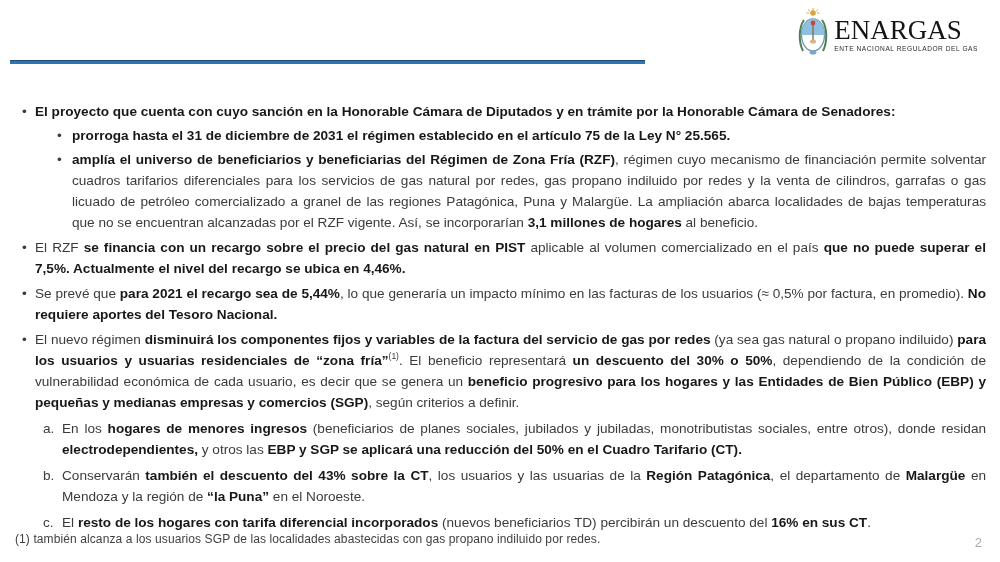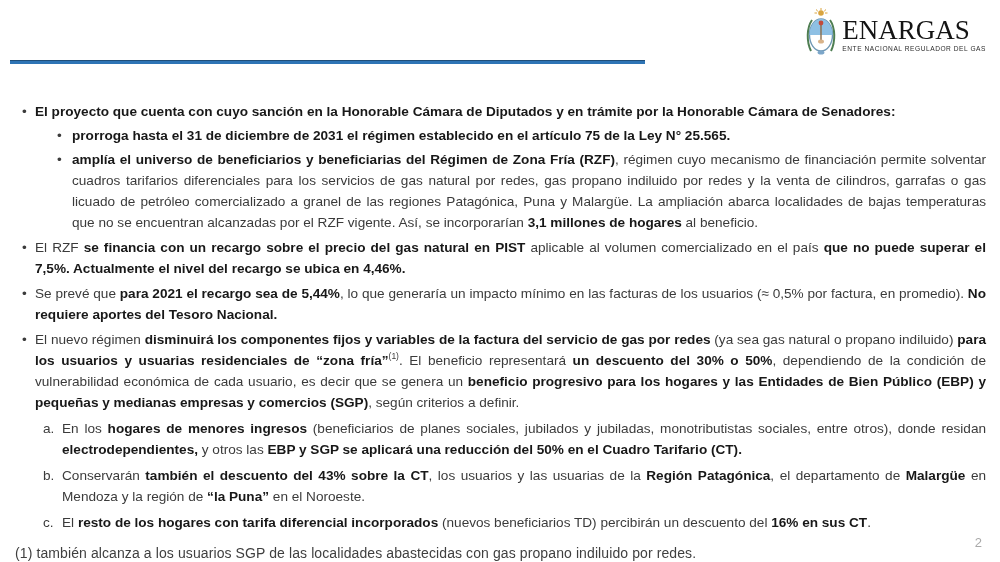--- a/index.html
+++ b/index.html
@@ -16,41 +16,41 @@
   }
   .title-rule{position:absolute;left:10px;top:60px;width:635px;height:3px;
     background:#2e74b5;border-top:1px solid #1f4e79;}
   .subtitle-wrap{position:absolute;left:18px;top:71px;width:820px;}
   .subtitle{
     display:inline-block;font-size:17px;font-weight:700;color:#29a3df;
     letter-spacing:-0.2px;white-space:nowrap;
     transform:scaleX(0.82);transform-origin:left top;
   }
   
-  .logo{position:absolute;right:14px;top:8px;display:flex;align-items:center;gap:4px;}
+  .logo{position:absolute;right:22px;top:8px;display:flex;align-items:center;gap:4px;}
   .logo-txt{display:flex;flex-direction:column;align-items:flex-start;}
   .logo-name{font-family:"Liberation Serif",serif;font-size:27px;line-height:27px;color:#141414;letter-spacing:0;}
   .logo-tagline{font-size:6.6px;letter-spacing:0.55px;color:#2b2b2b;margin-top:1px;}
   
   .content{position:absolute;left:0;top:97px;width:1000px;padding-right:0;}
   .row{position:relative;font-size:13.6px;line-height:21px;color:#3b3b3b;
     text-align:justify;margin-top:3px;padding-right:14px;box-sizing:border-box;width:1000px;}
   .row:first-child{margin-top:0;}
   .row.lvl1{padding-left:35px;margin-top:4px;}
   .row.lvl2{padding-left:72px;}
   .row.lvl3{padding-left:62px;margin-top:5px;}
   .row .marker{position:absolute;top:0;}
   .row.lvl1 .marker{left:22px;}
   .row.lvl2 .marker{left:57px;}
   .row.lvl3 .marker{left:43px;}
   .row p{margin:0;display:block;}
   .row strong{color:#181818;font-weight:700;}
   .row sup{font-size:8.5px;line-height:0;}
   
-  .footnote{position:absolute;left:15px;bottom:1px;font-size:14px;color:#3f3f3f;letter-spacing:0.1px;}
+  .footnote{position:absolute;left:15px;bottom:16px;font-size:12px;color:#3f3f3f;letter-spacing:0.1px;}
   .page-number{position:absolute;right:18px;bottom:12px;font-size:13px;color:#a9a9a9;}
 </style>
 </head>
 <body>
 
 <div class="slide">
 
   <div class="title-rule"></div>
 
   <div class="logo">

